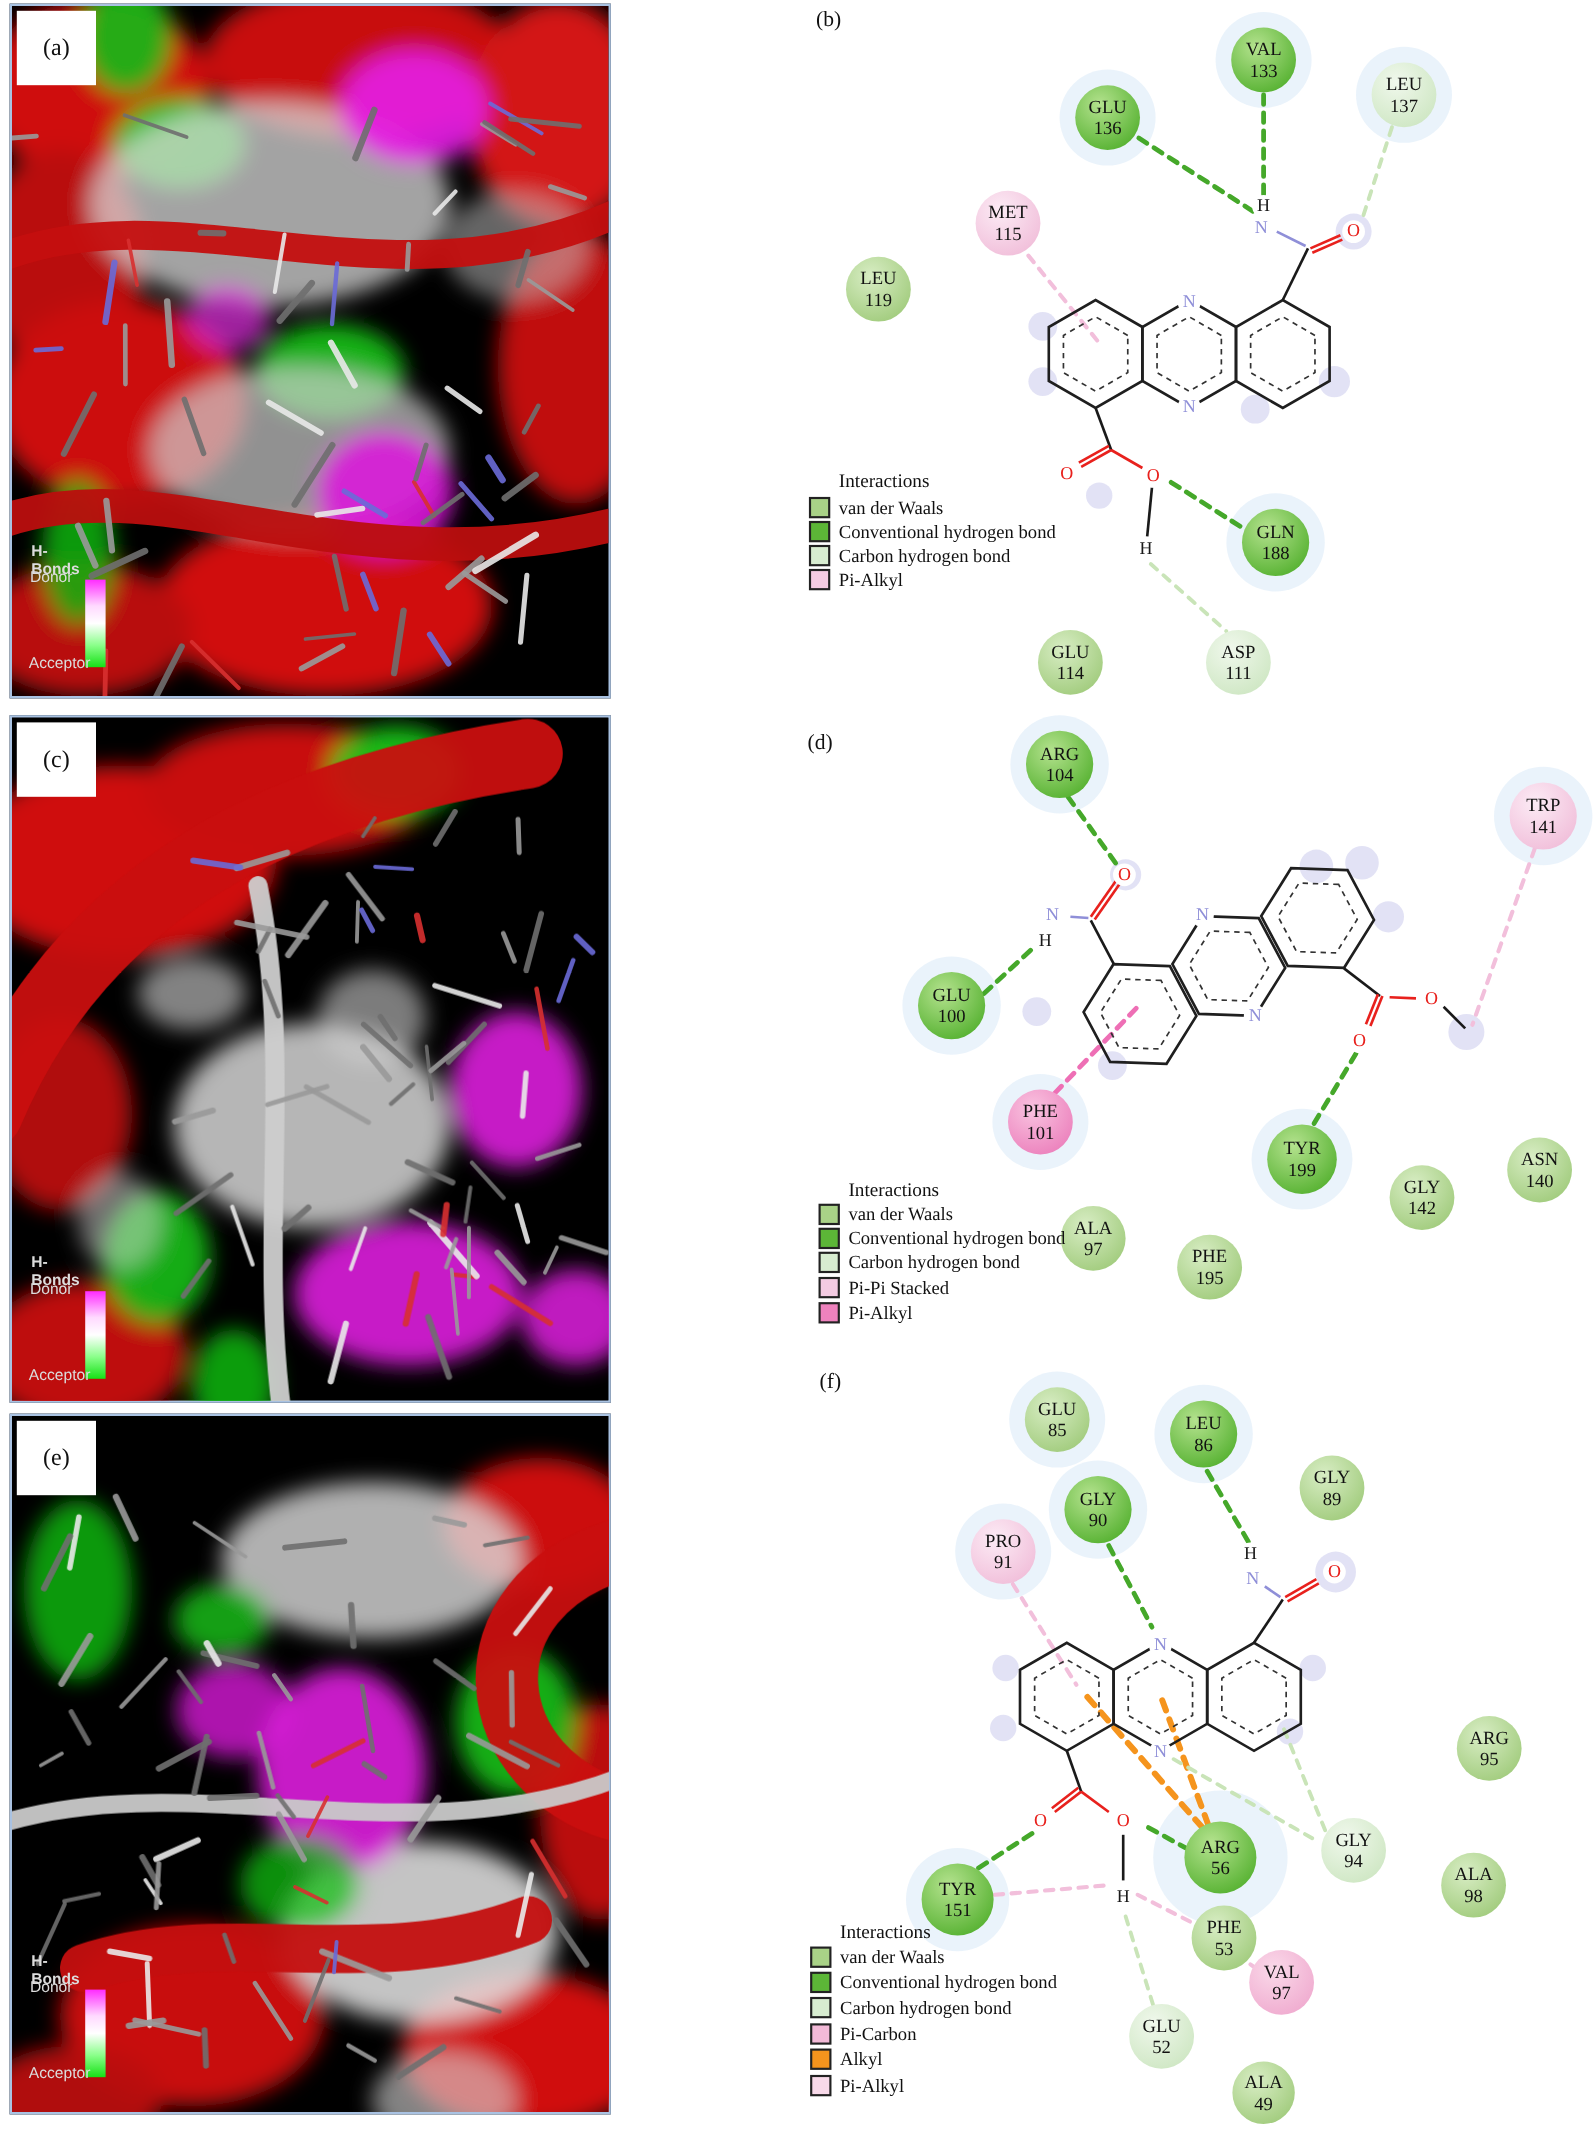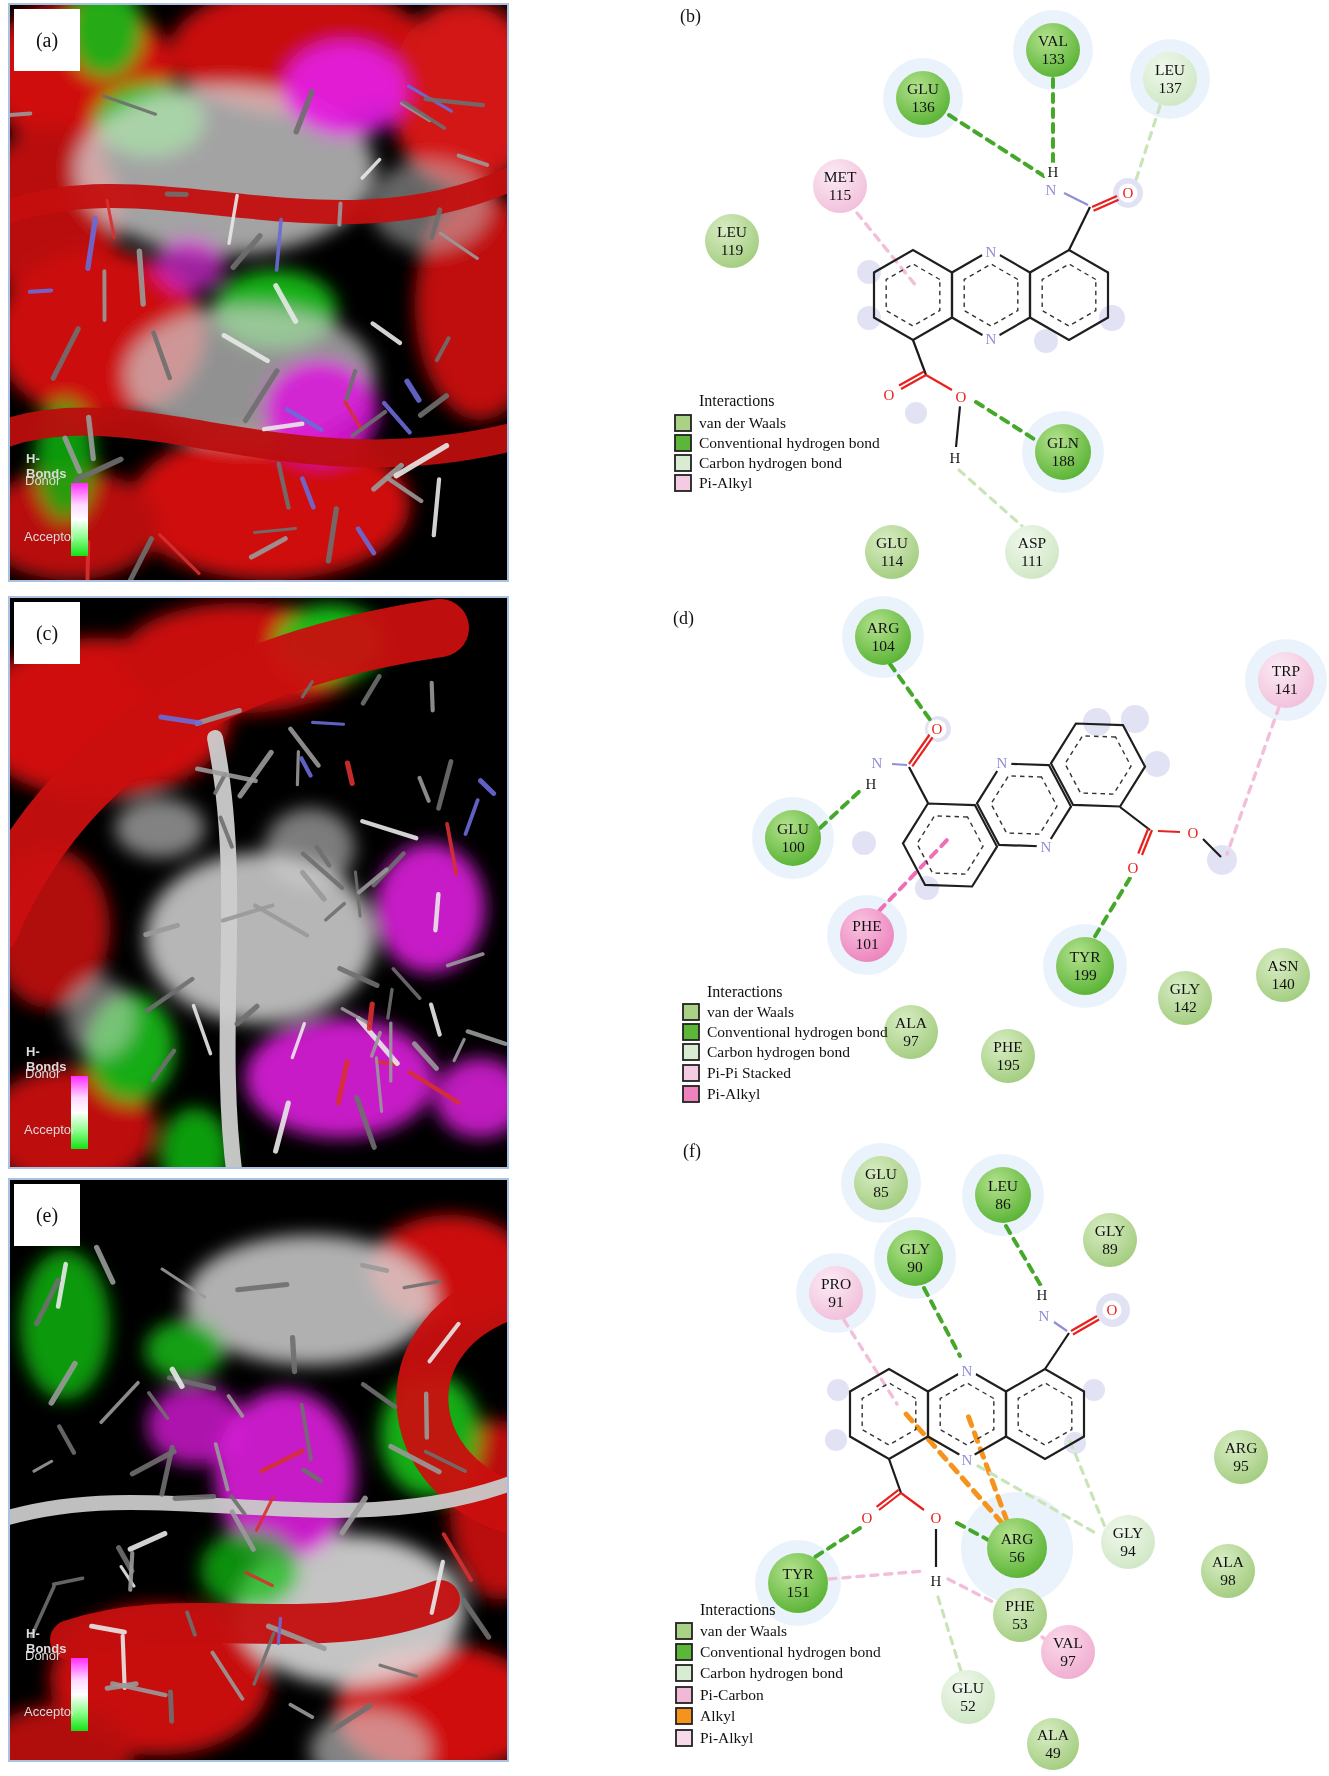--- a/index.html
+++ b/index.html
@@ -12,21 +12,21 @@
   .panel3d svg{position:absolute;left:0;top:0;}
   .labelbox{position:absolute;left:4px;top:4px;width:66px;height:62px;background:#ffffff;
             display:flex;align-items:center;justify-content:center;
             font-size:20px;color:#111;z-index:5;}
   .hb-legend{position:absolute;z-index:4;font-family:"Liberation Sans","DejaVu Sans",sans-serif;
              color:#dcdcdc;font-size:13px;}
   .hb-title{position:absolute;left:16px;top:446px;font-weight:bold;}
   .hb-donor{position:absolute;left:15px;top:468px;}
   .hb-bar{position:absolute;left:61px;top:478px;width:17px;height:73px;
           background:linear-gradient(to bottom,#ff2bff 0%,#ffd9ff 30%,#ffffff 50%,#8aff8a 75%,#16e016 100%);}
-  .hb-acceptor{position:absolute;left:14px;top:524px;}
+  .hb-acceptor{position:absolute;left:14px;top:540px;}
   #overlay2d{position:absolute;left:0;top:0;z-index:3;}
   svg text{font-family:"Liberation Serif","DejaVu Serif",serif;}
 </style>
 </head>
 <body>
 
 <div class="figure">
 
   <div class="panel3d" id="p3d-a">
     <svg id="art-a" width="497" height="575" viewBox="0 0 497 575">

